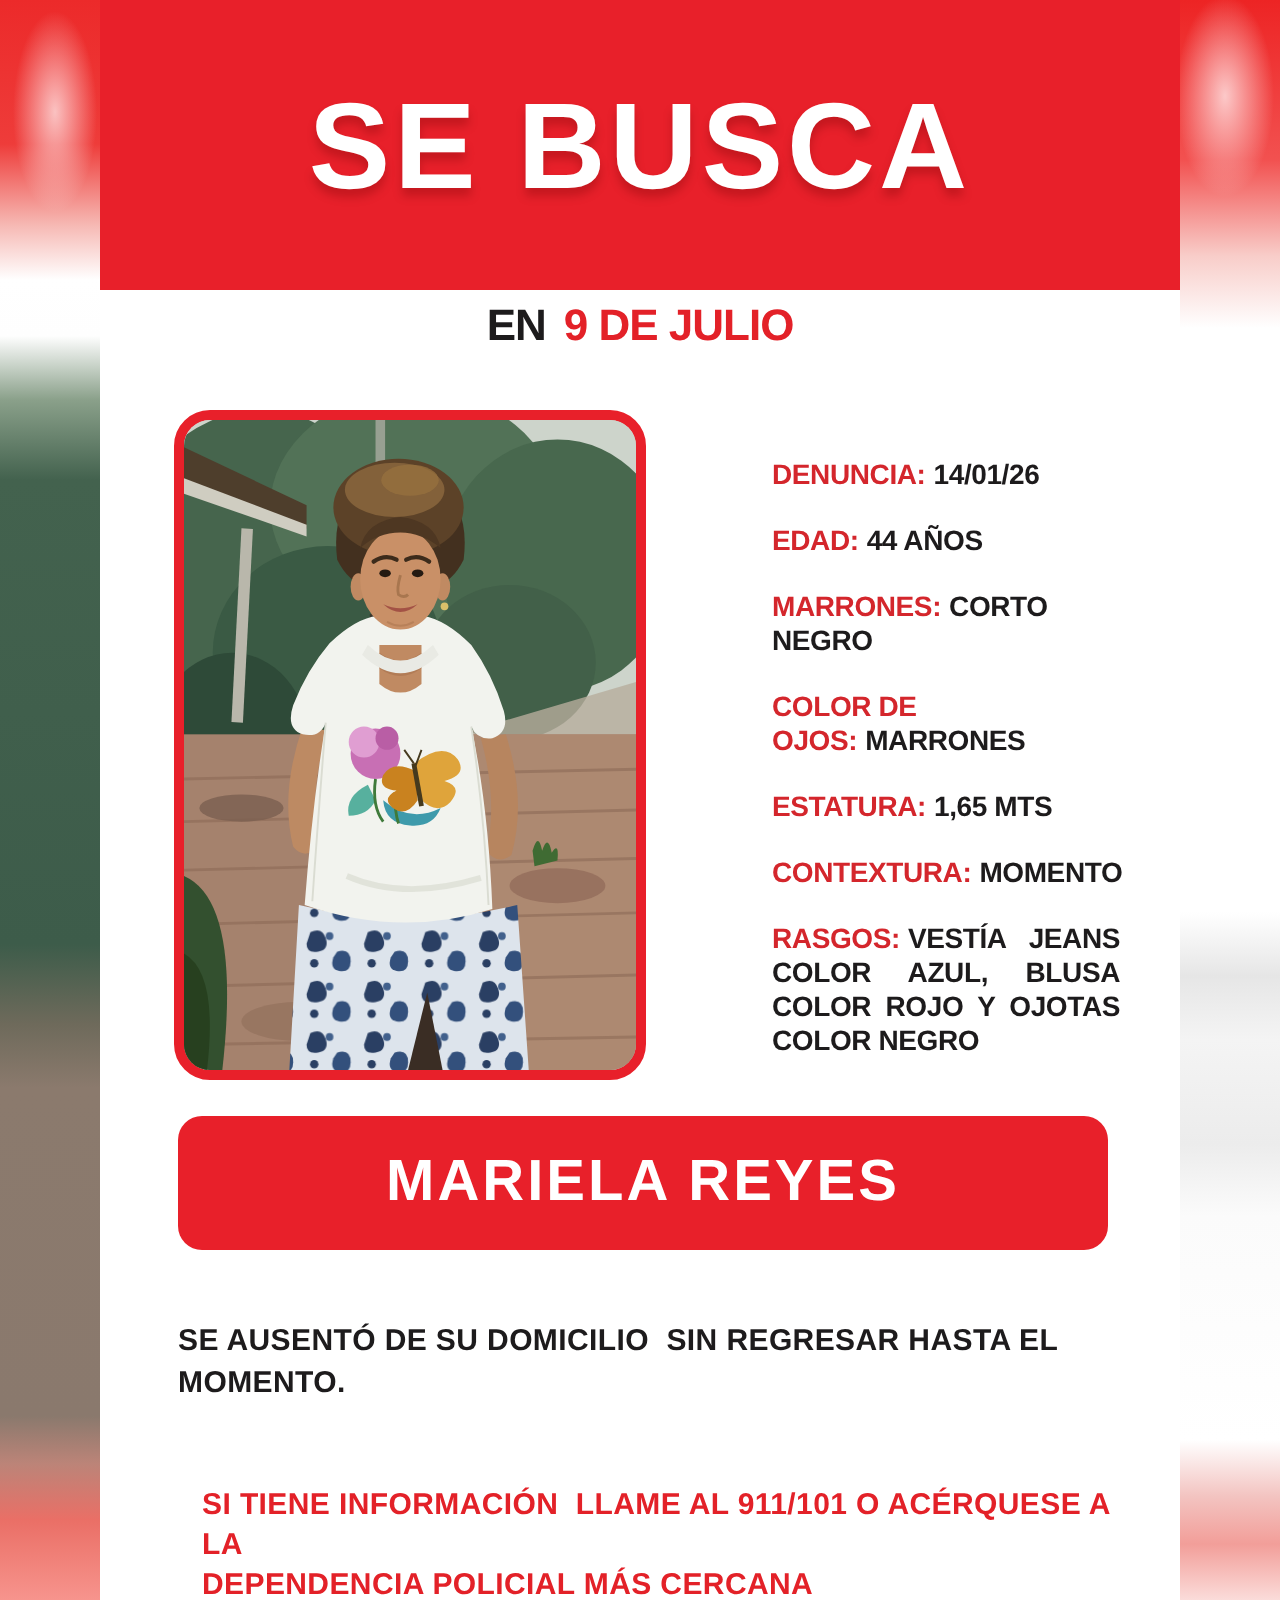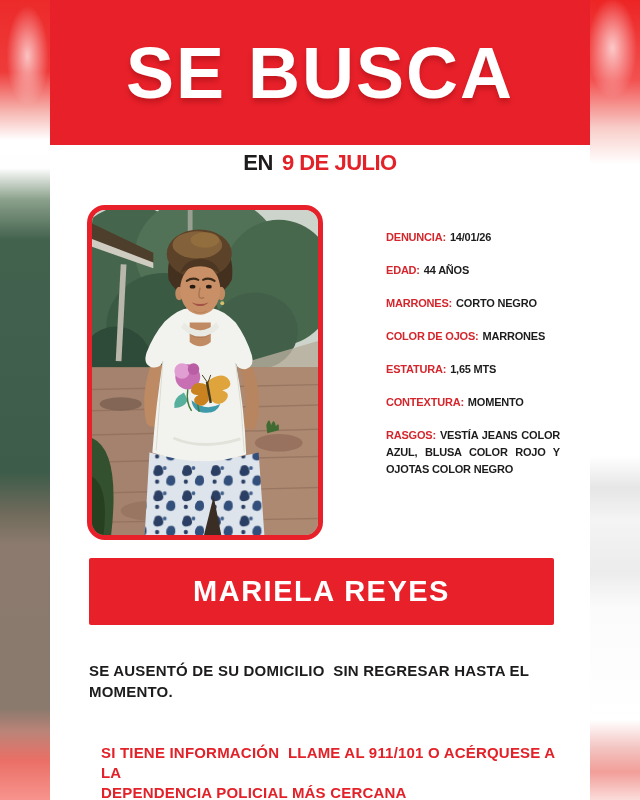--- a/index.html
+++ b/index.html
@@ -29,36 +29,36 @@
       radial-gradient(70% 9% at 45% 6%, rgba(255,235,235,.8), rgba(255,255,255,0) 70%),
       linear-gradient(180deg,
         #ed2424 0%, #f25150 10%, #f8cdc9 16%, #ffffff 20.5%,
         #ffffff 57%, #e6e6e6 61%, #f4f4f4 65%, #ececec 71.5%,
         #fbfbfb 76%, #ffffff 90%, #f3c4c1 93.5%, #f29e99 96.5%,
         #fbdcda 100%);
   }
   .poster{position:absolute;left:50px;top:0;width:540px;height:800px;background:#ffffff;}
   .banner-top{position:absolute;left:0;top:0;width:100%;height:145px;background:var(--banner-red);
               display:flex;align-items:center;justify-content:center;}
-  .banner-top h1{margin:0;color:#ffffff;font-size:72px;font-weight:bold;letter-spacing:2px;
+  .banner-top h1{margin:0;color:#ffffff;font-size:61px;font-weight:bold;letter-spacing:2px;
                  text-shadow:0 4px 5px rgba(100,0,0,.28);white-space:nowrap;}
   .subtitle{position:absolute;top:150px;left:0;width:100%;text-align:center;
             font-size:22px;font-weight:bold;letter-spacing:-.5px;white-space:nowrap;}
   .subtitle .pfx{color:var(--ink);margin-right:9px;}
   .subtitle .loc{color:var(--accent-red);}
   .photo-frame{position:absolute;left:37px;top:205px;width:236px;height:335px;box-sizing:border-box;
                border:5px solid var(--banner-red);border-radius:18px;overflow:hidden;background:#cdd4cb;}
   .photo-frame svg{display:block;width:100%;height:100%;}
   .details{position:absolute;left:296px;top:229px;width:214px;margin:0;padding:0;list-style:none;}
-  .detail-row{font-size:11px;font-weight:bold;letter-spacing:-.2px;line-height:17px;
+  .detail-row{font-size:14px;font-weight:bold;letter-spacing:-.2px;line-height:17px;
               margin-bottom:16px;color:var(--ink);padding-left:40px;}
   .detail-row .dl{color:var(--label-red);margin-right:4px;}
   .detail-row.justify{text-align:justify;}
   .name-banner{position:absolute;left:39px;top:558px;width:465px;height:67px;background:var(--banner-red);
-               display:flex;align-items:center;justify-content:center;border-radius:2px;}
+               display:flex;align-items:center;justify-content:center;border-radius:12px;}
   .name-banner span{color:#ffffff;font-size:29px;font-weight:bold;letter-spacing:1.5px;white-space:nowrap;}
   .description{position:absolute;left:35px;top:656px;width:455px;margin:4px;font-size:15px;font-weight:bold;
                color:var(--ink);line-height:21px;white-space:pre-wrap;letter-spacing:.2px;}
   .footer-alert{position:absolute;left:35px;top:727px;width:465px;margin:16px;font-size:15px;font-weight:bold;
                 color:var(--accent-red);line-height:20px;white-space:pre-wrap;letter-spacing:.2px;}
 </style>
 </head>
 <body>
 
 <div class="stage">

